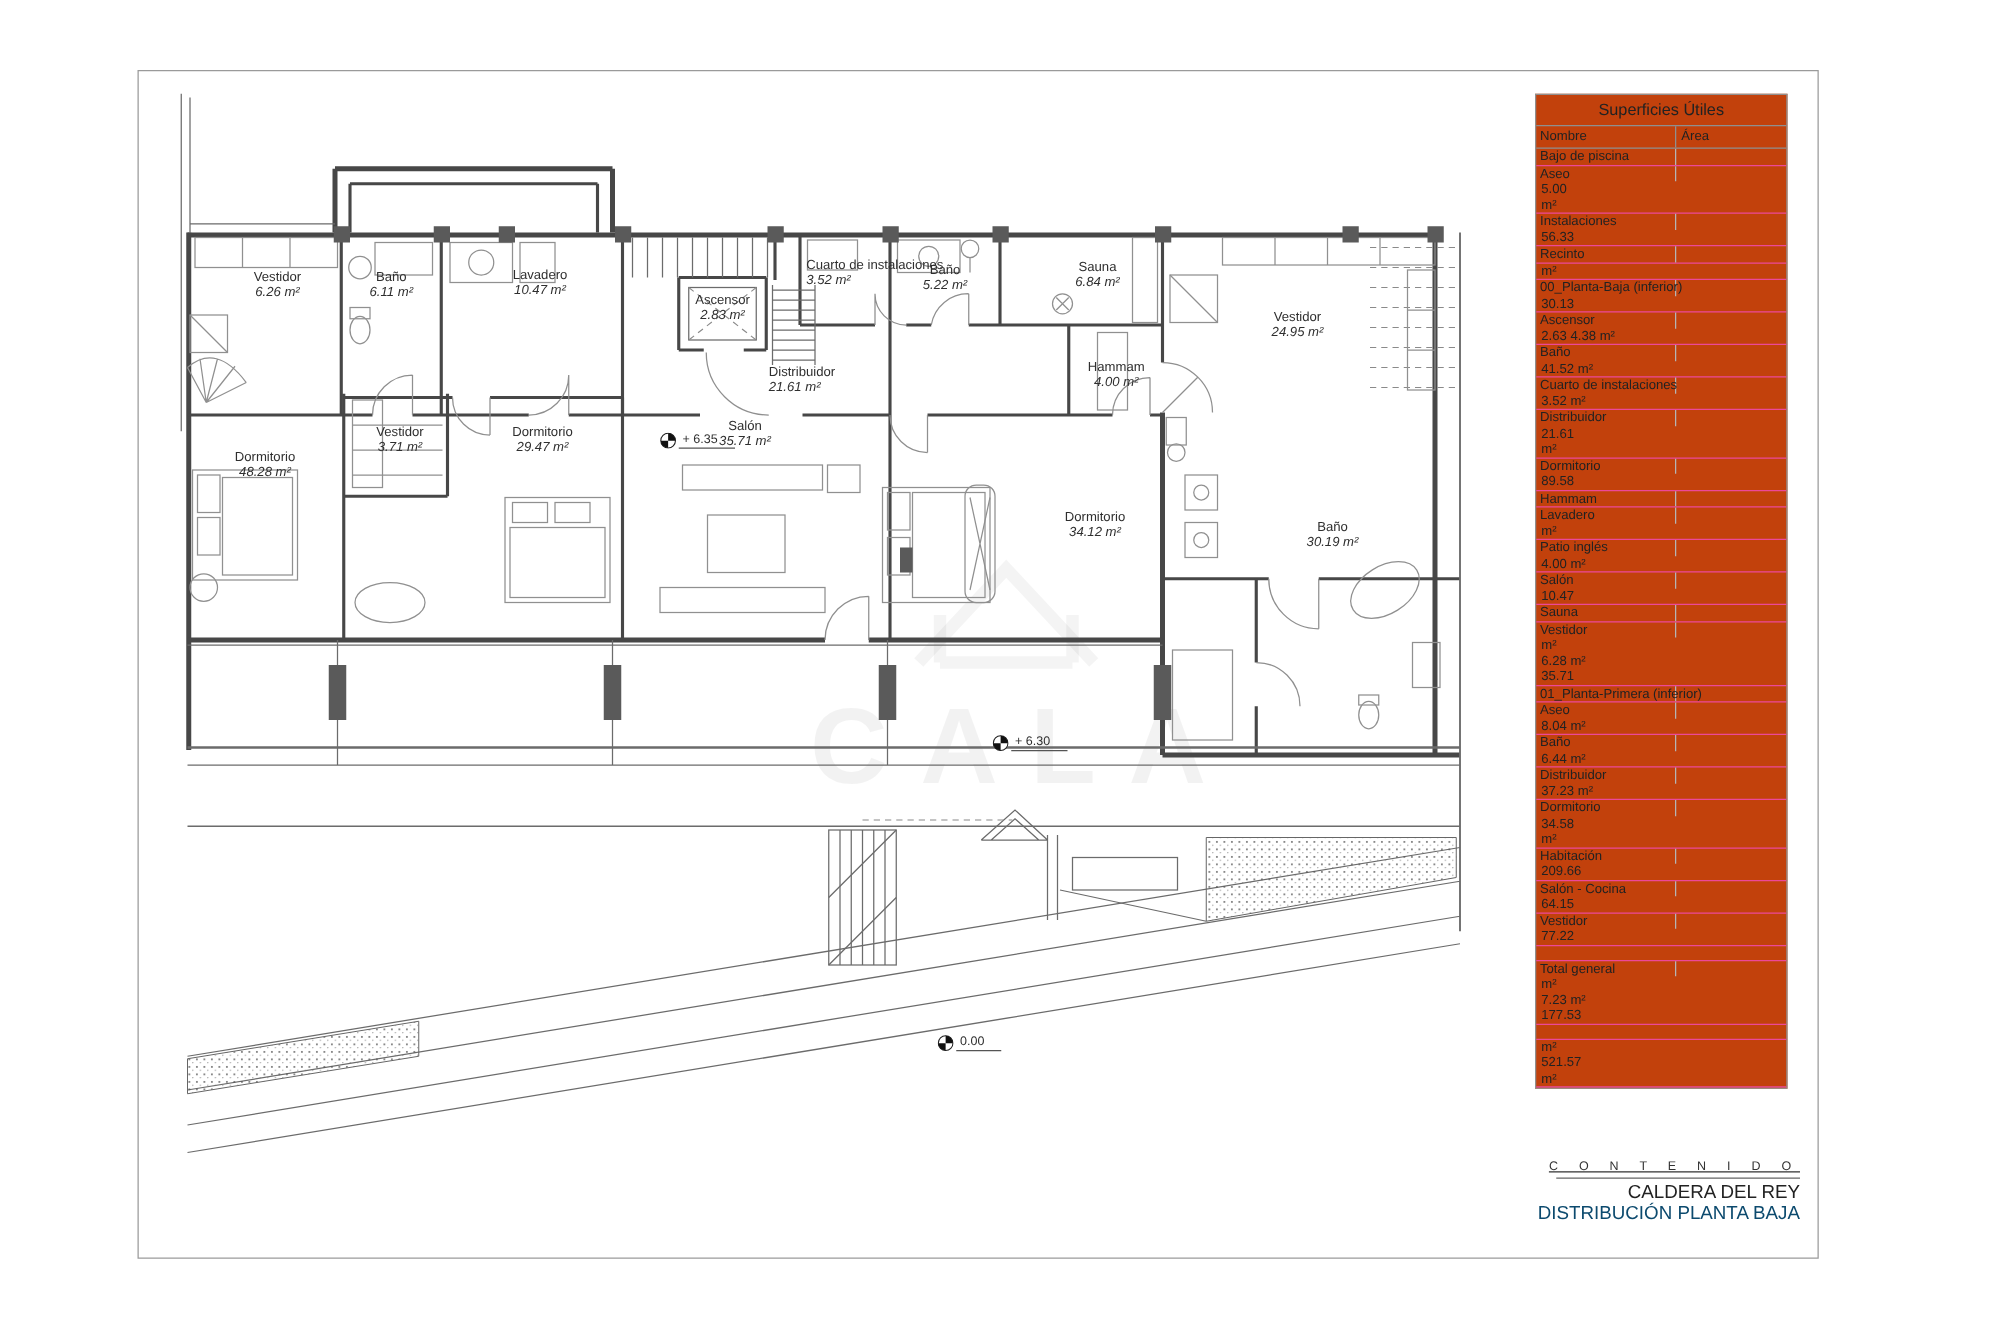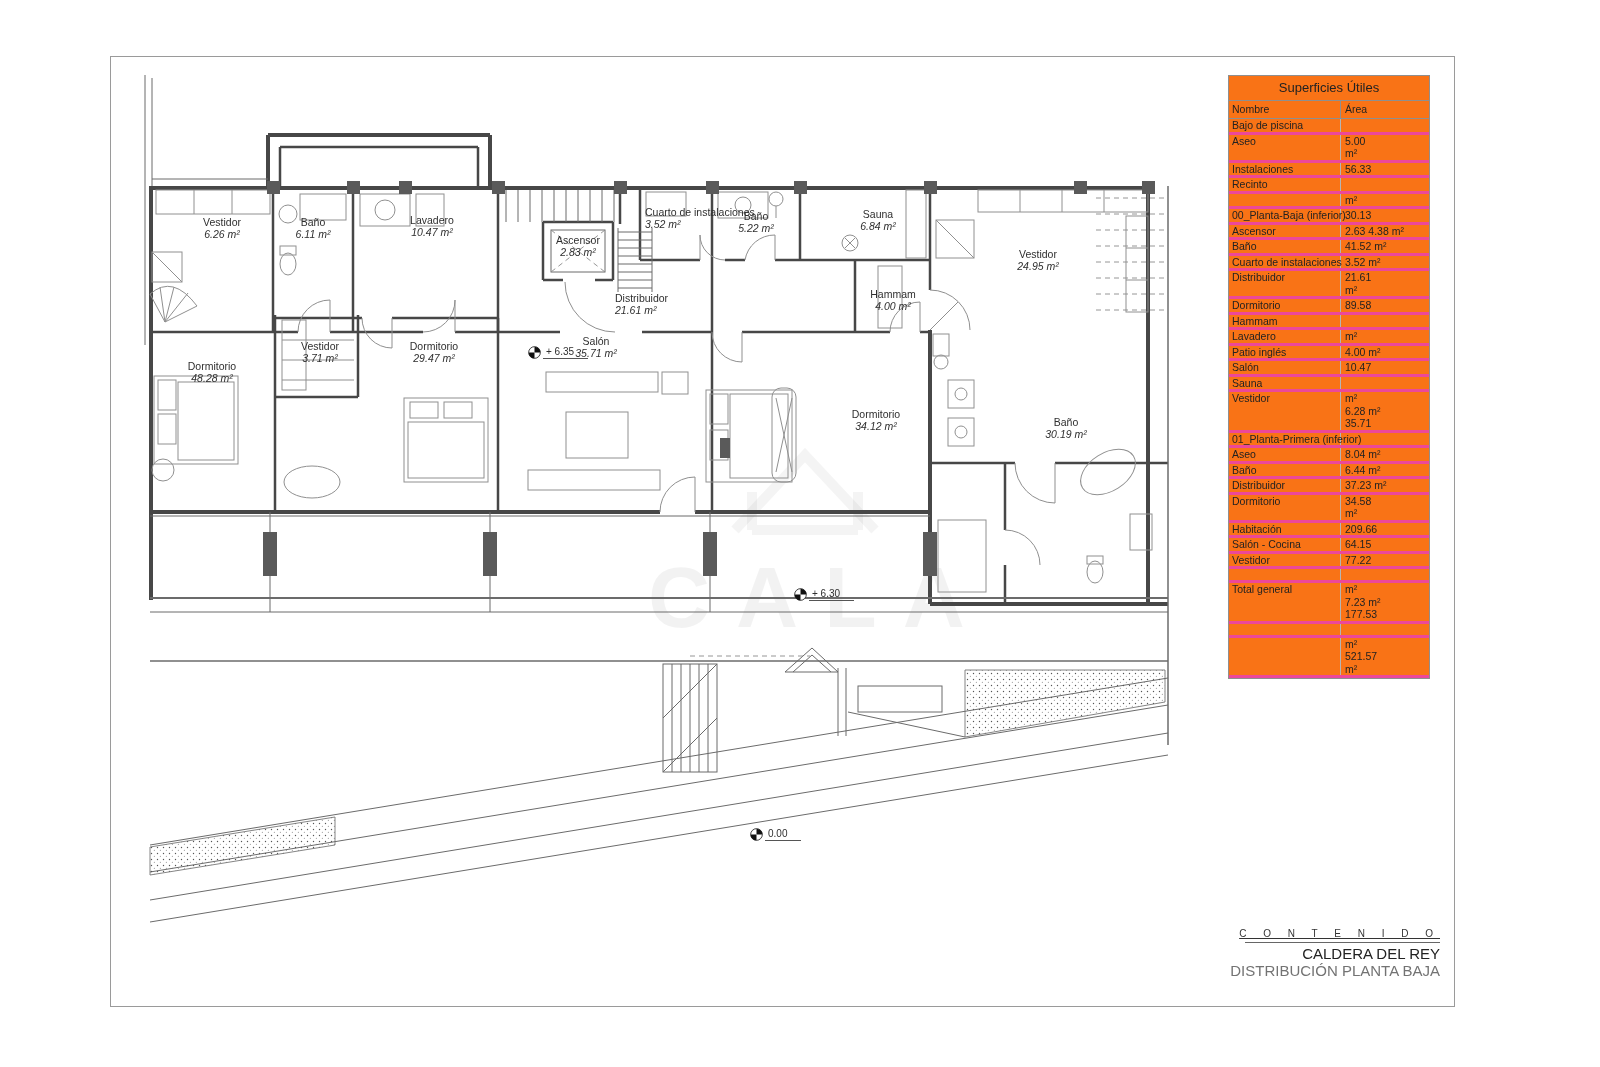--- a/index.html
+++ b/index.html
@@ -19,39 +19,39 @@
   .lvl svg{display:block;margin-bottom:-3px;}
   .lvltext{font-size:10px;color:#2f2f2f;border-bottom:1px solid #555;
            padding:0 14px 1px 3px;margin-left:2px;}
   
   #watermark{position:absolute;left:648px;top:548px;width:330px;text-align:center;
              font-size:86px;font-weight:bold;letter-spacing:26px;color:rgba(0,0,0,0.05);
              pointer-events:none;}
   #wm-logo{position:absolute;left:720px;top:420px;pointer-events:none;}
   
   #surf-table{position:absolute;left:1228px;top:75px;width:200px;
-              border:1px solid #8f8f8f;background:#f97316;font-size:10.5px;color:#222;}
+              border:1px solid #8f8f8f;background:#c2410c;font-size:10.5px;color:#222;}
   #surf-title{height:24px;line-height:24px;text-align:center;font-size:13px;
               border-bottom:1px solid #8f8f8f;}
   .thead{display:flex;border-bottom:1px solid #8f8f8f;height:17px;line-height:17px;}
   .thead .tn{width:108px;padding-left:3px;border-right:1px solid #8f8f8f;}
   .thead .ta{flex:1;padding-left:4px;}
-  .tr{display:flex;border-bottom:3px solid #ec4899;min-height:12.5px;}
+  .tr{display:flex;border-bottom:1px solid #ec4899;min-height:12.5px;flex-direction:column;}
   .tr .tn{width:108px;padding:0 0 0 3px;border-right:1px solid #b5b5b5;
           line-height:12.5px;white-space:pre-line;overflow:visible;}
   .tr .ta{flex:1;padding-left:4px;line-height:12.5px;white-space:pre-line;}
   .tr.gap{min-height:11px;}
   .tr.sec .tn{white-space:nowrap;}
   .tr:first-of-type{padding-top:10px;}
   
   #title-block{position:absolute;left:1178px;top:928px;width:262px;text-align:right;}
   #tb-contenido{font-size:10px;letter-spacing:7px;color:#333;text-decoration:underline;}
   #tb-line{border-top:1.2px solid #666;width:195px;margin:3px 0 2px auto;}
   #tb-project{font-size:15px;color:#222;line-height:17px;}
-  #tb-drawing{font-size:15px;color:#737373;line-height:17px;}
+  #tb-drawing{font-size:15px;color:#0c4a6e;line-height:17px;}
 </style>
 </head>
 <body>
 
 <div id="stage">
 
   <div id="sheet-border"></div>
 
   <svg id="wm-logo" width="170" height="130" viewBox="0 0 170 130">
     <g stroke="rgba(0,0,0,0.045)" stroke-width="10" fill="none">

